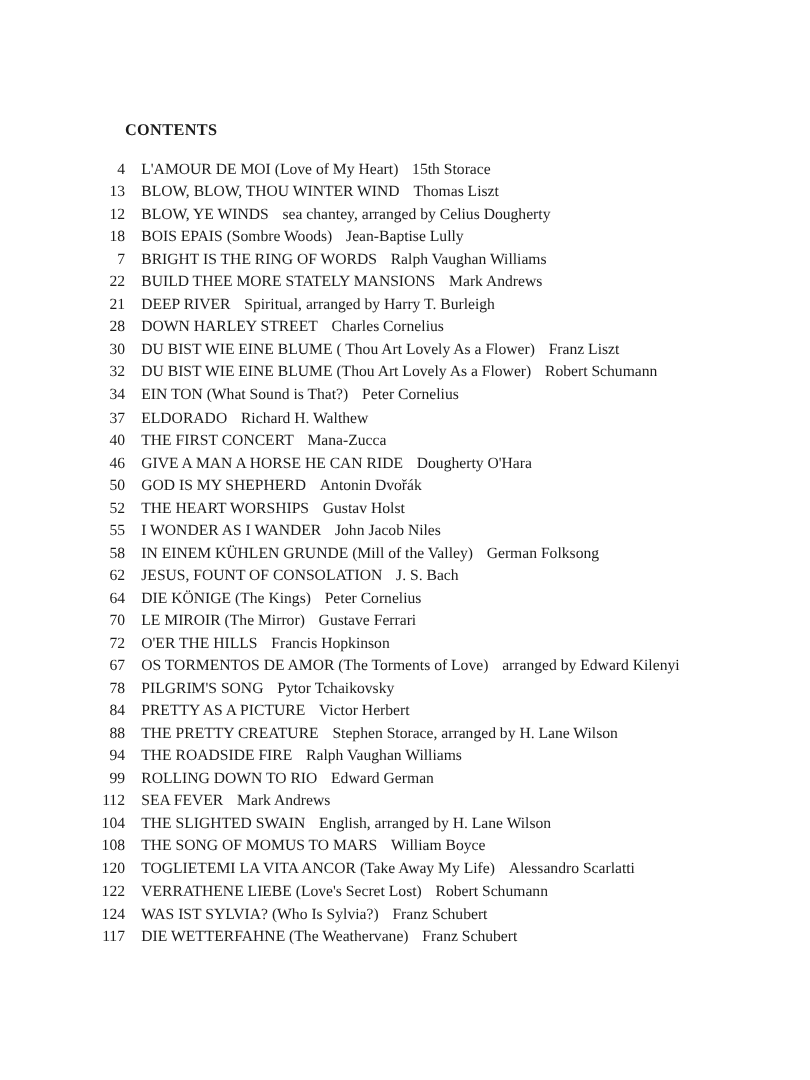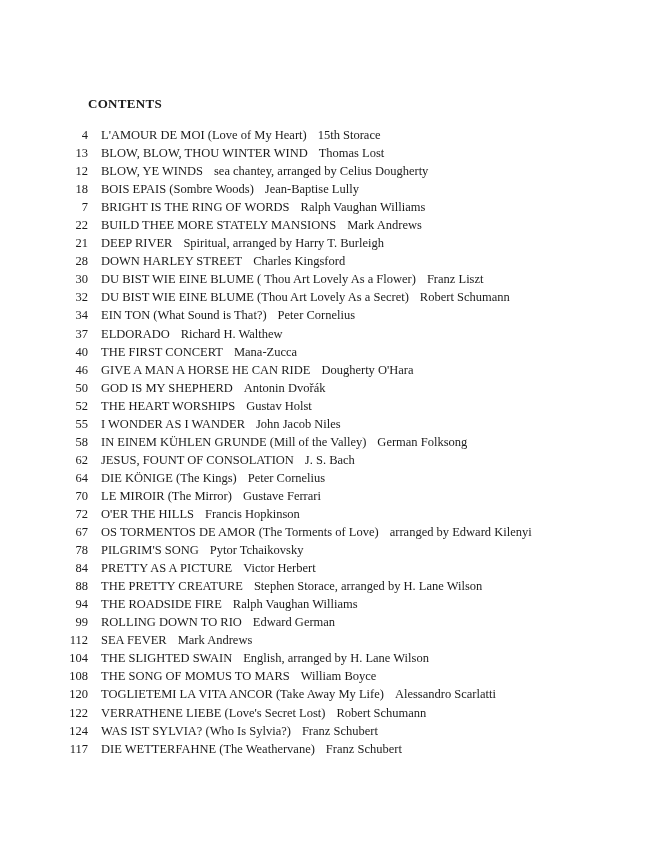--- a/index.html
+++ b/index.html
@@ -9,21 +9,21 @@
     background: #ffffff;
     font-family: "Liberation Serif", serif;
     color: #1b1b1b;
     -webkit-font-smoothing: antialiased;
   }
   .page {
     box-sizing: border-box;
     width: 648px;
     height: 864px;
     padding-top: 96px;
-    padding-left: 46px;
+    padding-left: 58px;
     overflow: hidden;
   }
   .heading {
     font-size: 13px;
     font-weight: 700;
     letter-spacing: 0.3px;
     margin: 0 0 14px 42px;
   }
   .entries { }
   .entry {
@@ -56,21 +56,21 @@
   <h1 class="heading">CONTENTS</h1>
   <div class="entries">
       <div class="entry">
         <span class="num">4</span>
         <span class="title">L'AMOUR DE MOI (Love of My Heart)</span>
         <span class="composer">15th Storace</span>
       </div>
       <div class="entry">
         <span class="num">13</span>
         <span class="title">BLOW, BLOW, THOU WINTER WIND</span>
-        <span class="composer">Thomas Lost</span>
+        <span class="composer">Thomas Liszt</span>
       </div>
       <div class="entry">
         <span class="num">12</span>
         <span class="title">BLOW, YE WINDS</span>
         <span class="composer">sea chantey, arranged by Celius Dougherty</span>
       </div>
       <div class="entry">
         <span class="num">18</span>
         <span class="title">BOIS EPAIS (Sombre Woods)</span>
         <span class="composer">Jean-Baptise Lully</span>
@@ -86,30 +86,30 @@
         <span class="composer">Mark Andrews</span>
       </div>
       <div class="entry">
         <span class="num">21</span>
         <span class="title">DEEP RIVER</span>
         <span class="composer">Spiritual, arranged by Harry T. Burleigh</span>
       </div>
       <div class="entry">
         <span class="num">28</span>
         <span class="title">DOWN HARLEY STREET</span>
-        <span class="composer">Charles Kingsford</span>
+        <span class="composer">Charles Cornelius</span>
       </div>
       <div class="entry">
         <span class="num">30</span>
         <span class="title">DU BIST WIE EINE BLUME ( Thou Art Lovely As a Flower)</span>
         <span class="composer">Franz Liszt</span>
       </div>
       <div class="entry">
         <span class="num">32</span>
-        <span class="title">DU BIST WIE EINE BLUME (Thou Art Lovely As a Secret)</span>
+        <span class="title">DU BIST WIE EINE BLUME (Thou Art Lovely As a Flower)</span>
         <span class="composer">Robert Schumann</span>
       </div>
       <div class="entry">
         <span class="num">34</span>
         <span class="title">EIN TON (What Sound is That?)</span>
         <span class="composer">Peter Cornelius</span>
       </div>
       <div class="entry">
         <span class="num">37</span>
         <span class="title">ELDORADO</span>

